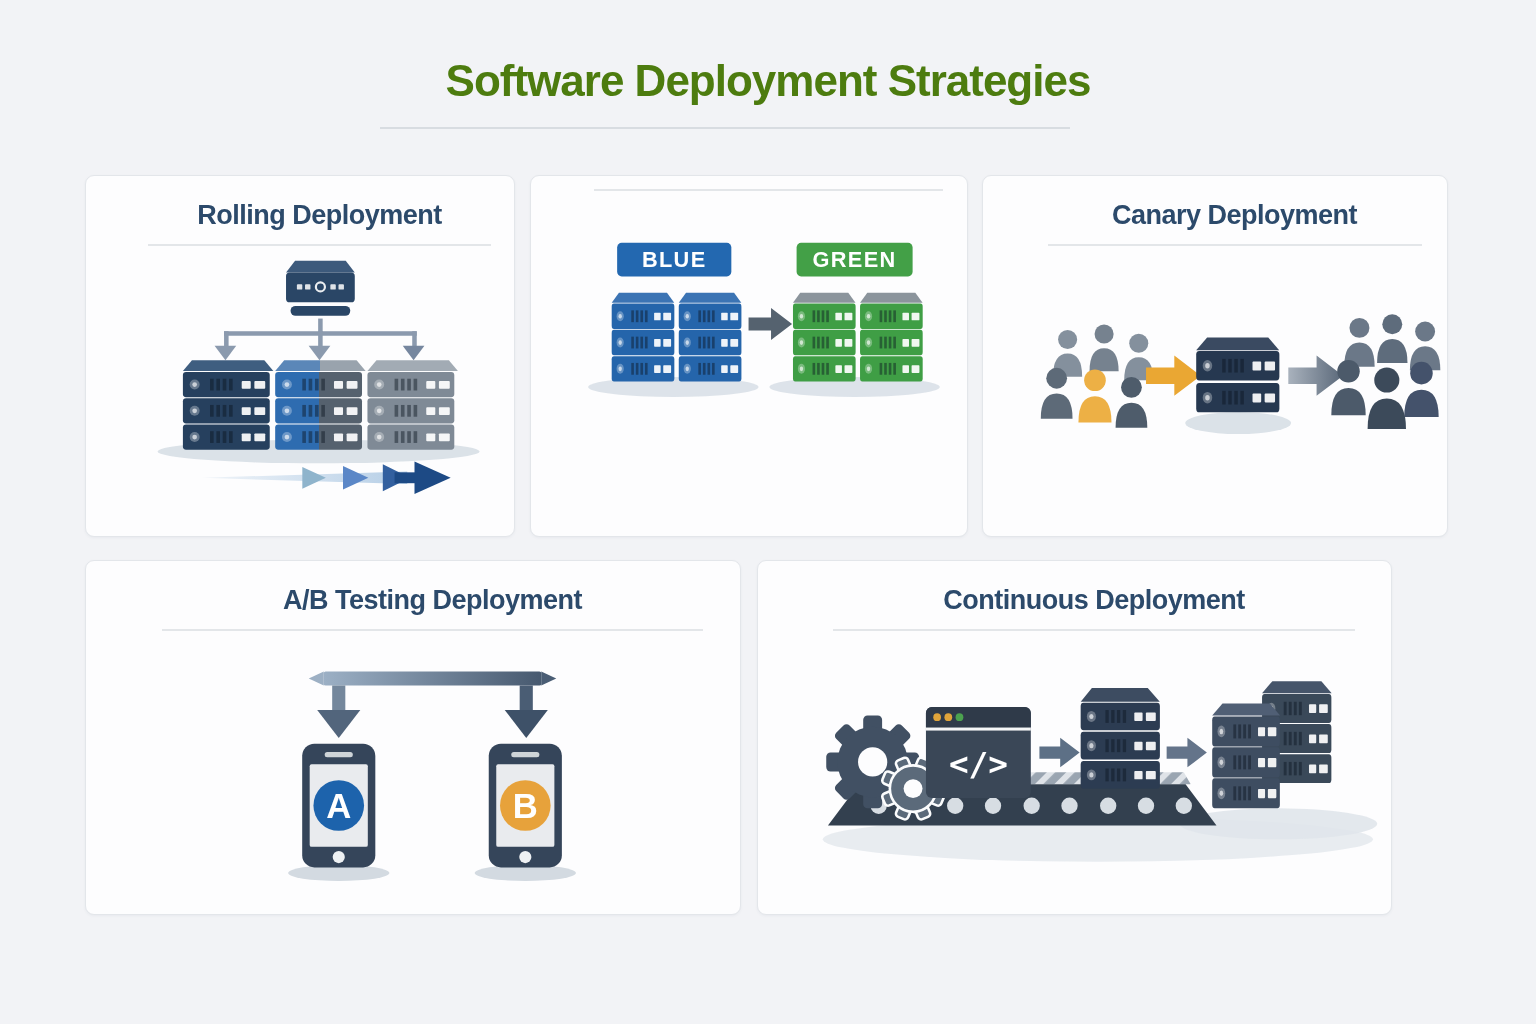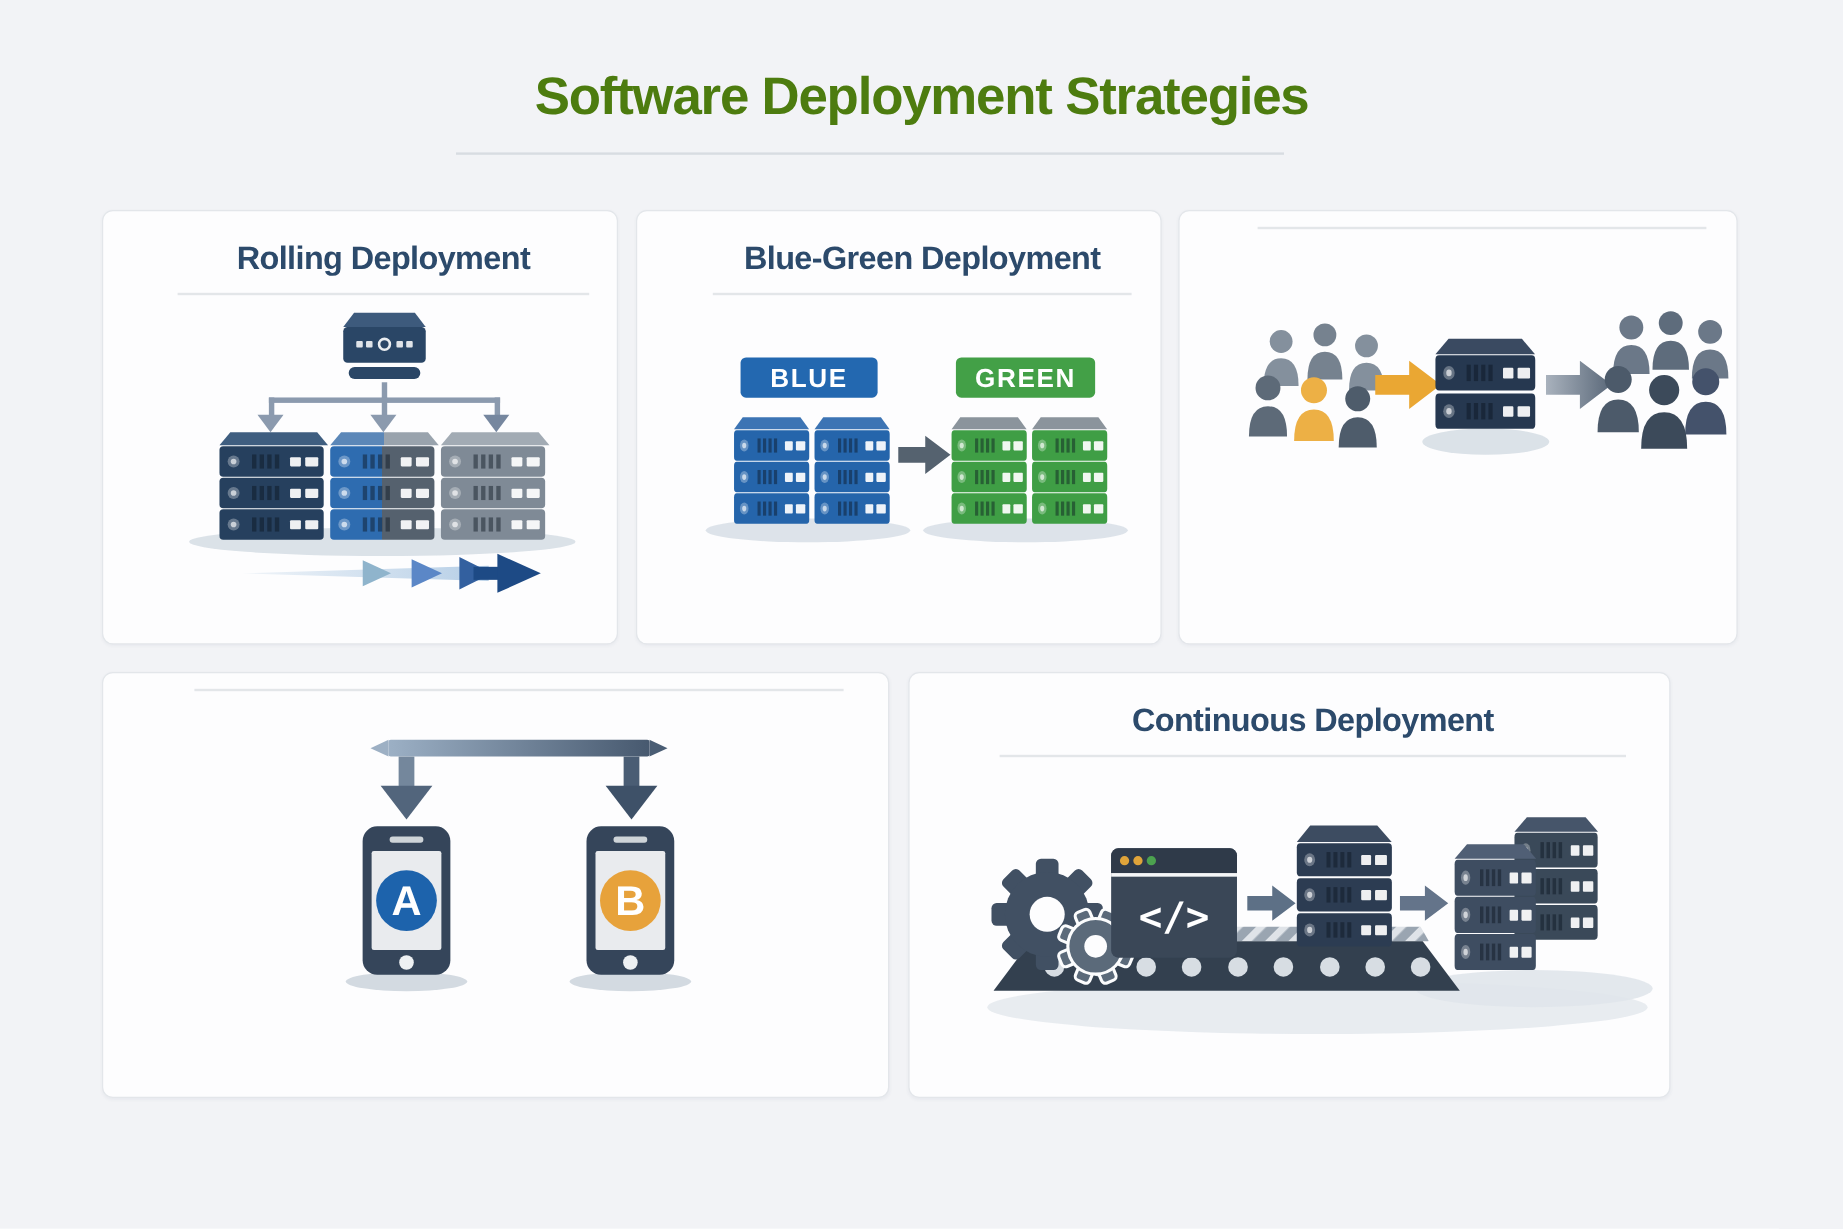--- a/index.html
+++ b/index.html
@@ -131,21 +131,20 @@
         <polygon points="196,242 196,266 222,254" fill="#8fb4cc"></polygon>
         <polygon points="241,241 241,267 269,254" fill="#5b87c7"></polygon>
         <polygon points="285,239 285,269 315,254" fill="#33609f"></polygon>
         <rect x="298" y="248" width="26" height="12" fill="#1d4a85"></rect>
         <polygon points="320,236 320,272 360,254" fill="#1d4a85"></polygon>
       </g>
     </svg>
   </div>
 
   <div class="card card2">
-    <div class="card-title">Blue-Green Deployment</div>
     <hr class="card-rule">
     <svg class="art" viewBox="0 0 438 280">
       <g>
         <rect x="52" y="55" width="126" height="37" rx="5" fill="#2368b0"></rect>
         <text x="115" y="82" class="badge-text">BLUE</text>
       </g>
       <g>
         <rect x="250" y="55" width="128" height="37" rx="5" fill="#43a047"></rect>
         <text x="314" y="82" class="badge-text">GREEN</text>
       </g>
@@ -169,20 +168,21 @@
         <use href="#unit" transform="translate(246,180) scale(0.72,1)" fill="#3f9e45"></use>
         <polygon points="328,110 381,110 389,121 320,121" fill="#8b949c"></polygon>
         <use href="#unit" transform="translate(320,122) scale(0.72,1)" fill="#3f9e45"></use>
         <use href="#unit" transform="translate(320,151) scale(0.72,1)" fill="#3f9e45"></use>
         <use href="#unit" transform="translate(320,180) scale(0.72,1)" fill="#3f9e45"></use>
       </g>
     </svg>
   </div>
 
   <div class="card card3">
+    <div class="card-title">Canary Deployment</div>
     <hr class="card-rule">
     <svg class="art" viewBox="0 0 466 280">
       <g>
         <use href="#person" transform="translate(50,118) scale(1.1)" fill="#84909d"></use>
         <use href="#person" transform="translate(90,112) scale(1.1)" fill="#76828f"></use>
         <use href="#person" transform="translate(128,122) scale(1.1)" fill="#84909d"></use>
         <use href="#person" transform="translate(80,165) scale(1.25)" fill="#edb045"></use>
         <use href="#person" transform="translate(38,162) scale(1.2)" fill="#5d6a78"></use>
         <use href="#person" transform="translate(120,172) scale(1.2)" fill="#4e5c6b"></use>
       </g>
@@ -199,20 +199,21 @@
         <use href="#person" transform="translate(406,102) scale(1.15)" fill="#5e6c7c"></use>
         <use href="#person" transform="translate(442,110) scale(1.15)" fill="#6b7888"></use>
         <use href="#person" transform="translate(358,156) scale(1.3)" fill="#4c5a6a"></use>
         <use href="#person" transform="translate(438,158) scale(1.3)" fill="#44526b"></use>
         <use href="#person" transform="translate(400,168) scale(1.45)" fill="#3c4a5a"></use>
       </g>
     </svg>
   </div>
 
   <div class="card card4">
+    <div class="card-title">A/B Testing Deployment</div>
     <hr class="card-rule">
     <svg class="art" viewBox="0 0 656 270">
       <g>
         <polygon points="196,48.5 212,41 212,56" fill="#9db0c4"></polygon>
         <rect x="212" y="41" width="232" height="15" rx="2" fill="url(#gradSteel)"></rect>
         <polygon points="460,48.5 444,41 444,56" fill="#4a5d74"></polygon>
         <rect x="221" y="56" width="14" height="27" fill="#74879c"></rect>
         <polygon points="205,82 251,82 228,112" fill="#52657c"></polygon>
         <rect x="421" y="56" width="14" height="27" fill="#4a5d74"></rect>
         <polygon points="405,82 451,82 428,112" fill="#3e5168"></polygon>

